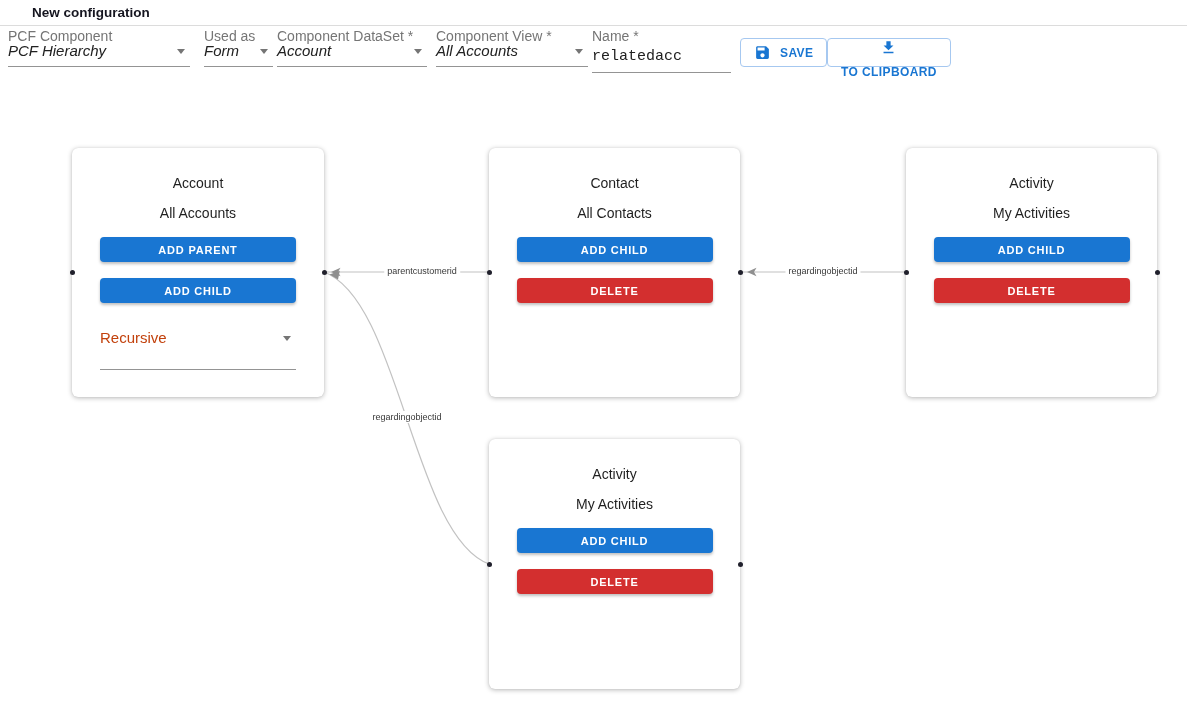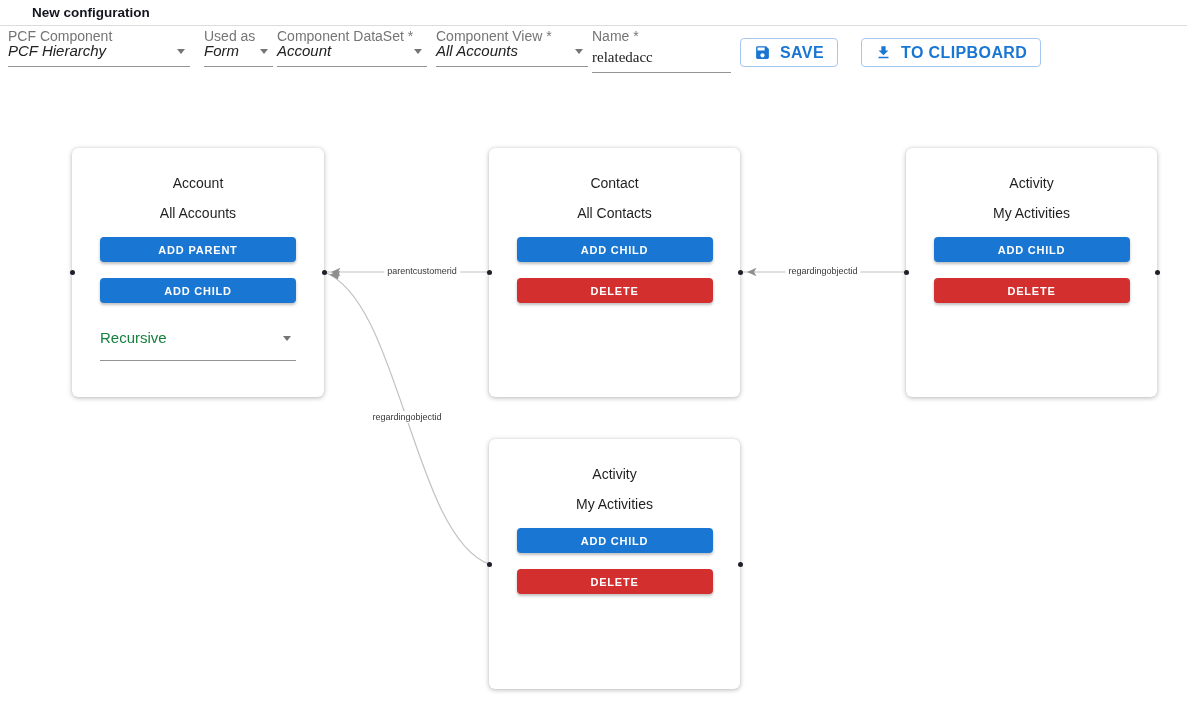--- a/index.html
+++ b/index.html
@@ -10,45 +10,45 @@
   .page-title{position:absolute;left:8px;top:5px;font-size:13.5px;font-weight:bold;color:#15151f;margin-left:24px;}
   .header-divider{position:absolute;left:0;top:25px;width:1187px;height:1px;background:#dcdcdc;}
 
   
   .field{position:absolute;top:31px;}
   .flabel{font-size:14px;color:#757575;line-height:11px;}
   .fvalue{margin-top:0;display:flex;justify-content:space-between;align-items:center;
     font-size:15px;color:#212121;line-height:18px;padding-bottom:6px;border-bottom:1px solid #949494;font-style:italic;}
   .caret{width:0;height:0;border-left:4.5px solid transparent;border-right:4.5px solid transparent;
     border-top:5px solid #757575;margin-right:5px;}
-  .ftext-input{width:100%;border:none;outline:none;font-family:Liberation Serif, serif;font-size:15px;color:#212121;
+  .ftext-input{width:100%;border:none;outline:none;font-family:Liberation Mono, monospace;font-size:15px;color:#212121;
     padding:0 0 6px 0;margin-top:6px;border-bottom:1px solid #949494;background:transparent;line-height:18px;}
   .f1{left:8px;width:182px;}  .f2{left:204px;width:69px;}  .f3{left:277px;width:150px;}
   .f4{left:436px;width:152px;} .f5{left:592px;width:139px;}
 
   .tb-btn{position:absolute;top:38px;height:29px;box-sizing:border-box;display:flex;align-items:center;
     gap:9px;padding:0 13px;background:#fff;border:1px solid #a6c8f0;border-radius:4px;cursor:pointer;
-    color:#1976d2;font-family:inherit;font-size:16px;font-weight:bold;letter-spacing:.4px;}
+    color:#1976d2;font-family:inherit;font-size:12px;font-weight:bold;letter-spacing:.4px;}
   .btn-save{left:740px;}
-  .btn-clip{left:861px;}
+  .btn-clip{left:827px;flex-direction:column;}
   .tb-btn svg{display:block;}
 
   
   .card{position:absolute;width:252px;height:249px;background:#fff;border-radius:6px;text-align:center;
     box-shadow:0 1px 5px rgba(0,0,0,.28),0 0 1px rgba(0,0,0,.12);}
   .card .title{margin:27px 0 0 0;font-size:14px;color:#1f1f1f;line-height:16px;}
   .card .view{margin:14px 0 0 0;font-size:14px;color:#1f1f1f;line-height:16px;}
   .card .btn{display:block;box-sizing:border-box;width:196px;margin:16px auto 0 auto;height:25px;
     border:none;border-radius:4px;color:#fff;font-family:inherit;font-size:11px;font-weight:bold;
     letter-spacing:.8px;cursor:pointer;box-shadow:0 2px 3px rgba(0,0,0,.25);}
   .btn-blue{background:#1976d2;}
   .btn-red{background:#d32f2f;}
   .recursive{width:196px;margin:26px auto 0 auto;text-align:left;}
   .recursive .rvalue{display:flex;justify-content:space-between;align-items:center;font-size:15px;
-    color:#15803d;line-height:18px;padding-bottom:13px;border-bottom:1px solid #949494;}
+    color:#c2410c;line-height:18px;padding-bottom:22px;border-bottom:1px solid #949494;}
   .card-account{left:72px;top:148px;}
   .card-contact{left:489px;top:148px;width:251px;}
   .card-activity-top{left:906px;top:148px;width:251px;}
   .card-activity-bottom{left:489px;top:439px;width:251px;height:250px;}
 
   
   svg.wires{position:absolute;left:0;top:0;pointer-events:none;}
   .wire{stroke:#c2c2c2;stroke-width:1.2;fill:none;}
   .arrow{fill:#8f8f8f;stroke:none;}
   .conn-label{position:absolute;transform:translate(-50%,-50%);background:#fff;padding:1px 3px;

